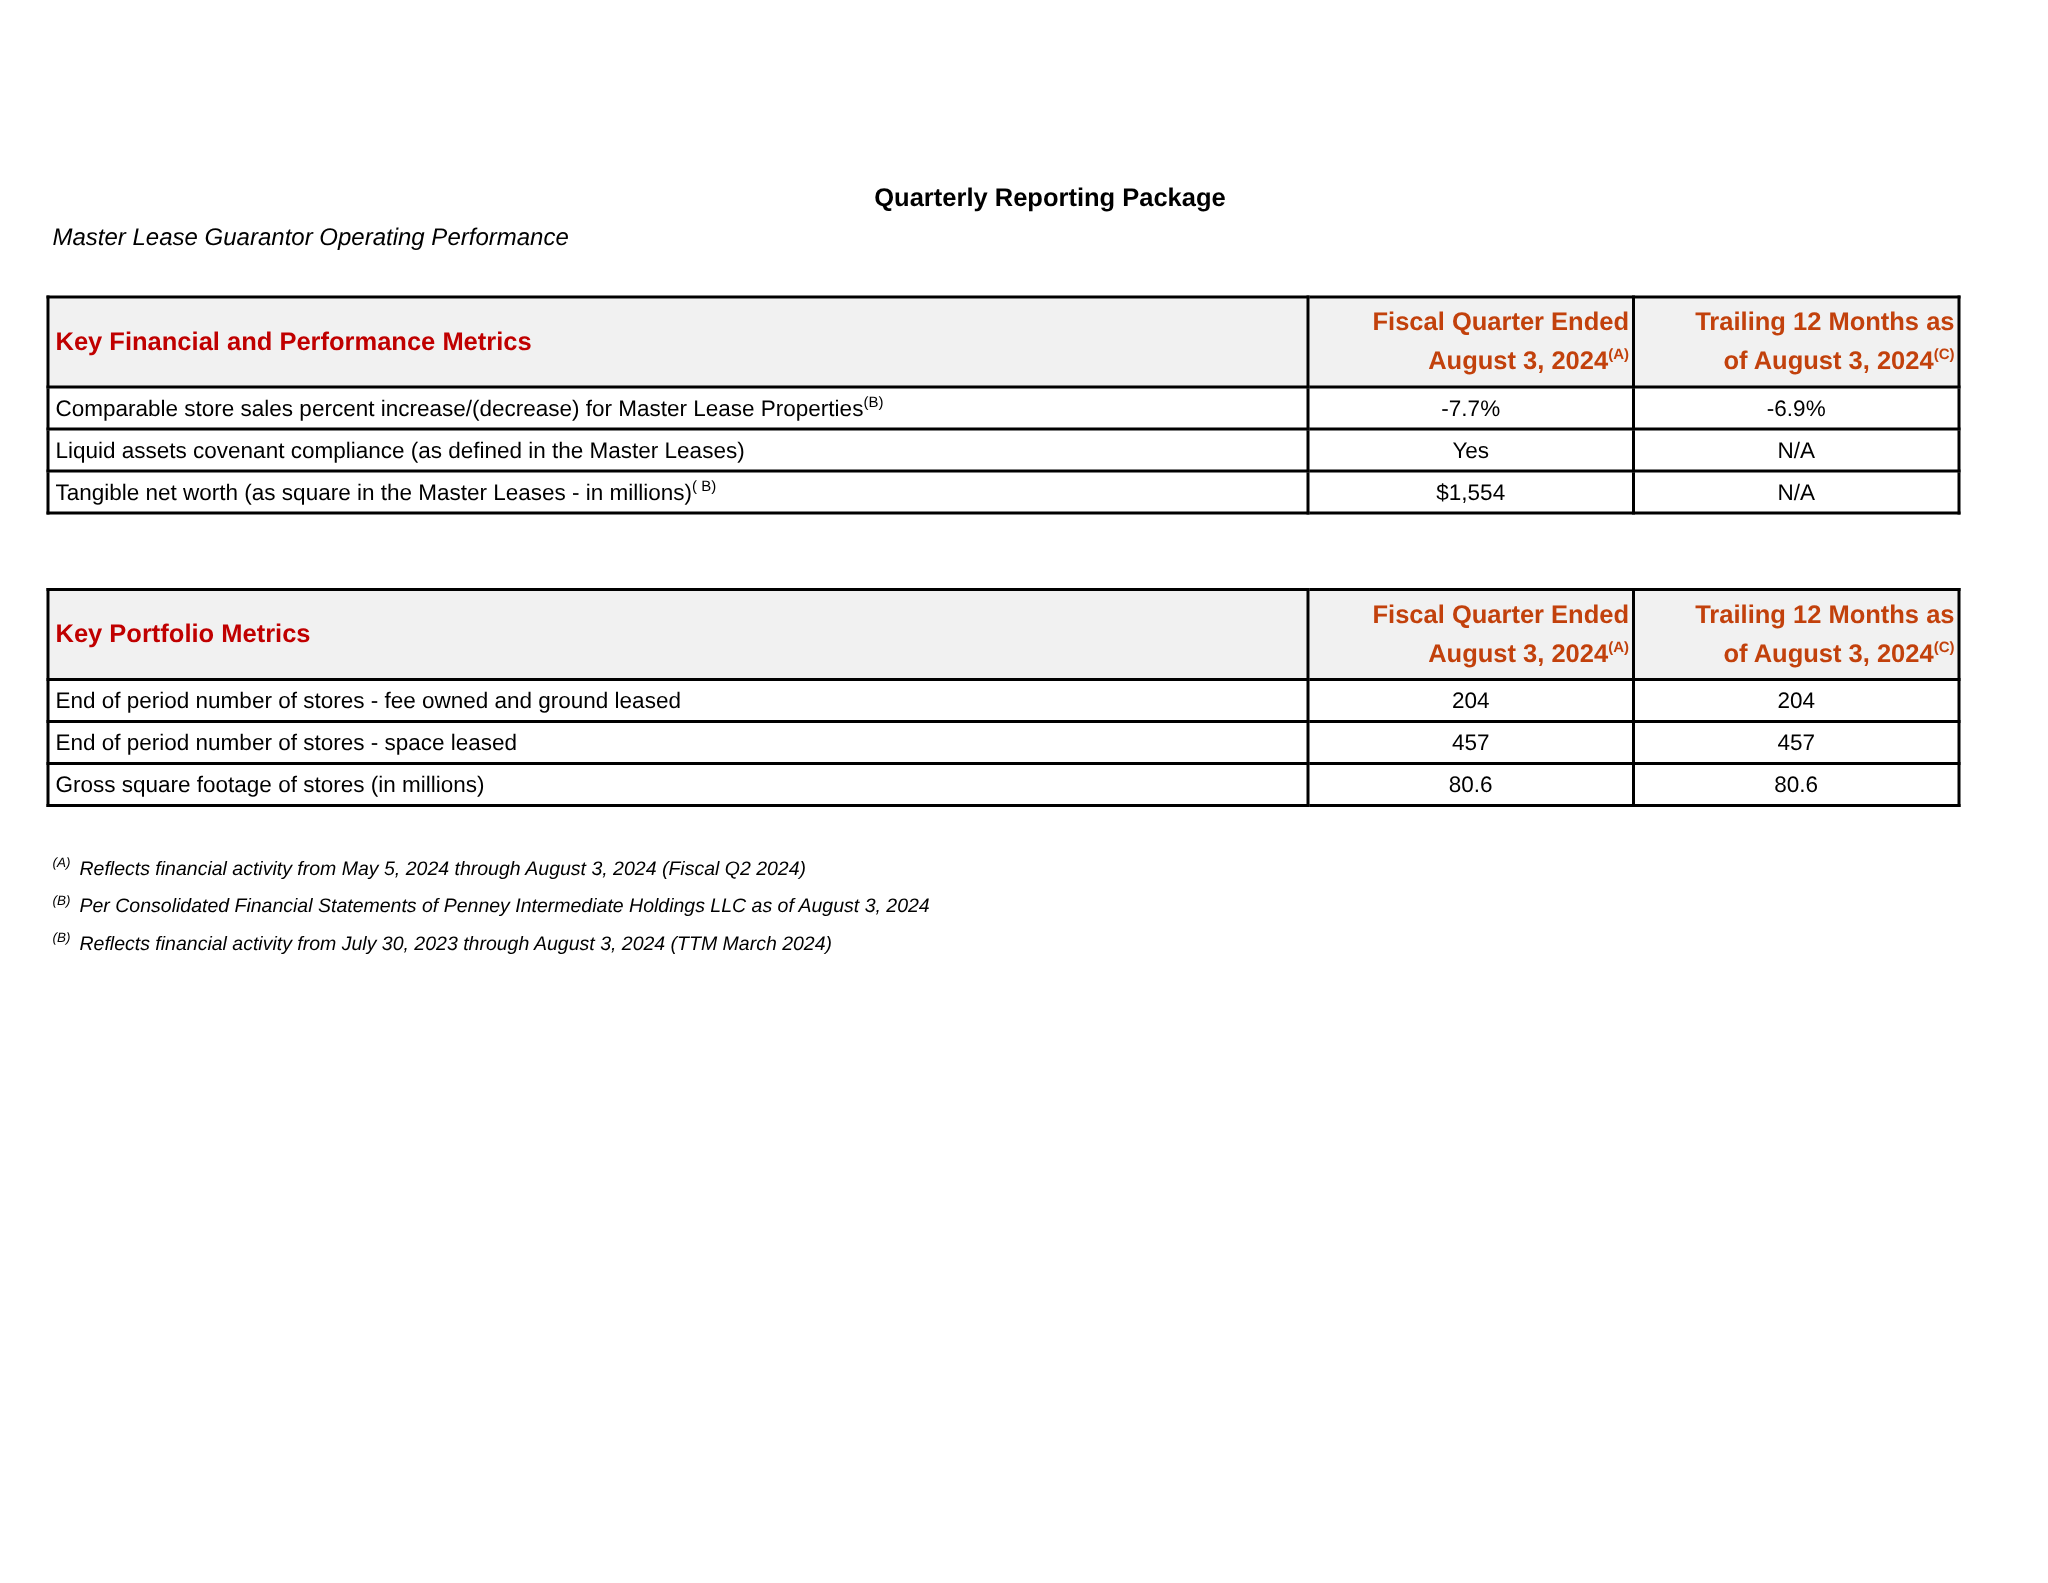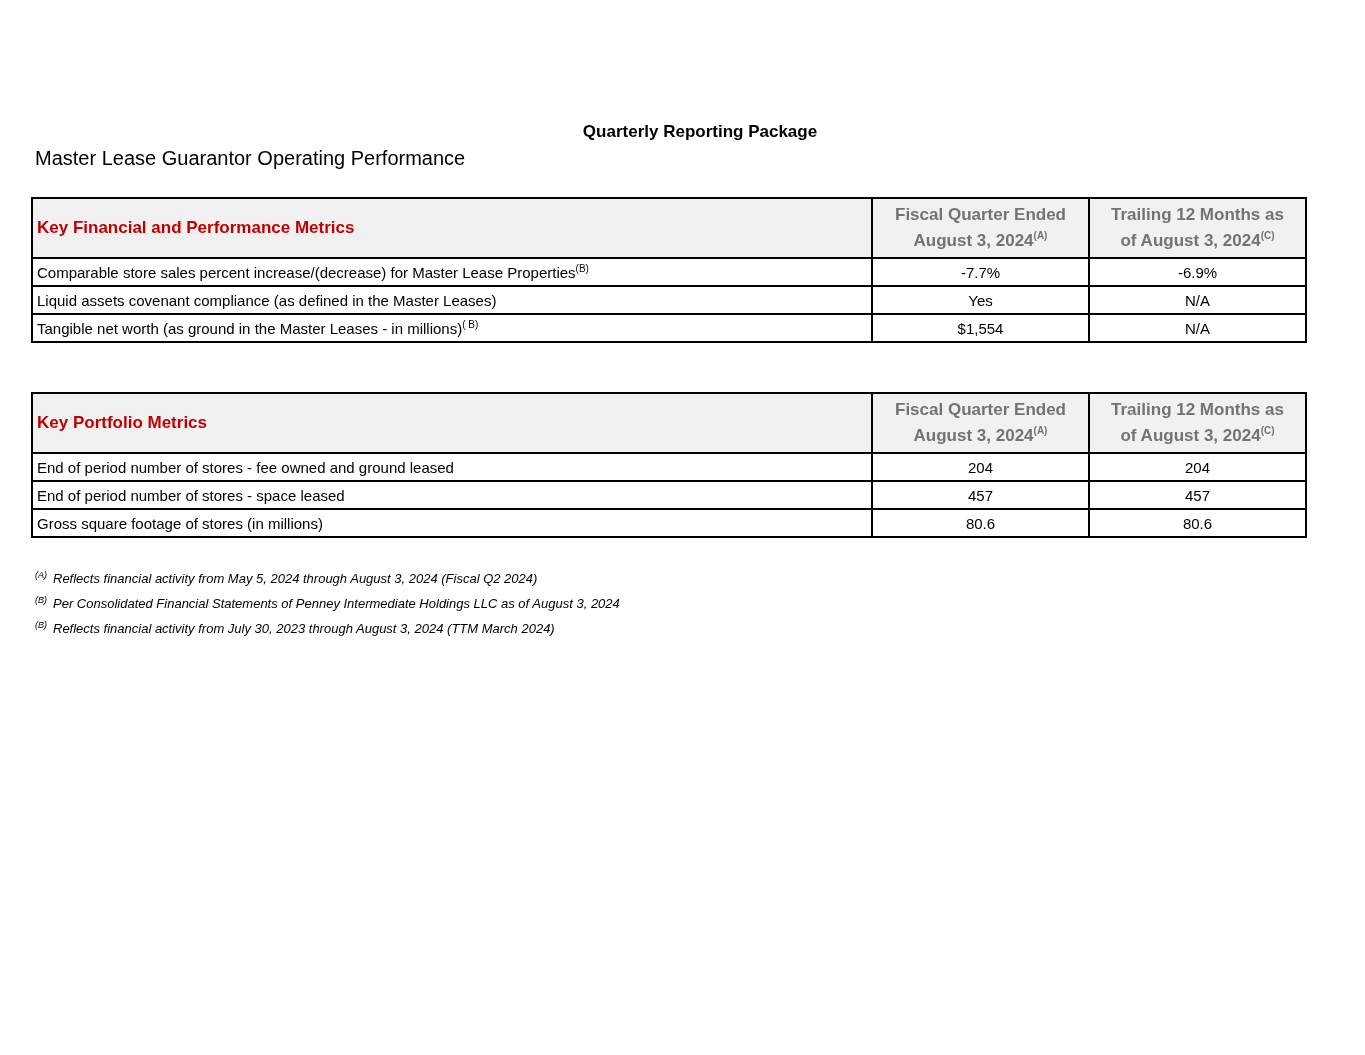--- a/index.html
+++ b/index.html
@@ -13,22 +13,23 @@
     overflow: hidden;
   }
   .doc-header { padding: 118px 0 0 35px; }
   .doc-title {
     font-size: 17px;
     font-weight: bold;
     line-height: 27px;
     text-align: center;
   }
   .doc-subtitle {
-    font-size: 20px;
+    font-size: 16px;
     line-height: 27px;
+    font-style: italic;
   }
   table.metrics {
     border-collapse: collapse;
     table-layout: fixed;
     width: 1262px;
     margin-left: 31px;
   }
   table.metrics td, table.metrics th {
     border: 2px solid #000000;
     overflow: hidden;
@@ -40,25 +41,25 @@
     text-align: left;
     vertical-align: middle;
     padding-left: 4px;
     font-size: 17px;
     font-weight: bold;
     color: #C00000;
     background: #F1F1F1;
   }
   th.col-head {
     width: 211px;
-    text-align: center;
+    text-align: right;
     vertical-align: middle;
     font-size: 17px;
     font-weight: bold;
-    color: #737373;
+    color: #c2410c;
     background: #F1F1F1;
     line-height: 26px;
     padding: 3px 2px;
   }
   th.col-head sup, td.row-label sup {
     font-size: 10px;
     vertical-align: super;
     line-height: 0;
   }
   tbody.data td {
@@ -119,21 +120,21 @@
         <td class="row-label"><span>Comparable store sales percent increase/(decrease) for Master Lease Properties</span><sup>(B)</sup></td>
         <td class="val">-7.7%</td>
         <td class="val">-6.9%</td>
       </tr>
       <tr>
         <td class="row-label"><span>Liquid assets covenant compliance (as defined in the Master Leases)</span><sup></sup></td>
         <td class="val">Yes</td>
         <td class="val">N/A</td>
       </tr>
       <tr>
-        <td class="row-label"><span>Tangible net worth (as ground in the Master Leases - in millions)</span><sup>( B)</sup></td>
+        <td class="row-label"><span>Tangible net worth (as square in the Master Leases - in millions)</span><sup>( B)</sup></td>
         <td class="val">$1,554</td>
         <td class="val">N/A</td>
       </tr>
     </tbody>
   </table>
 
   <table class="metrics tbl-2">
     <thead>
       <tr>
         <th class="tbl-title">Key Portfolio Metrics</th>

